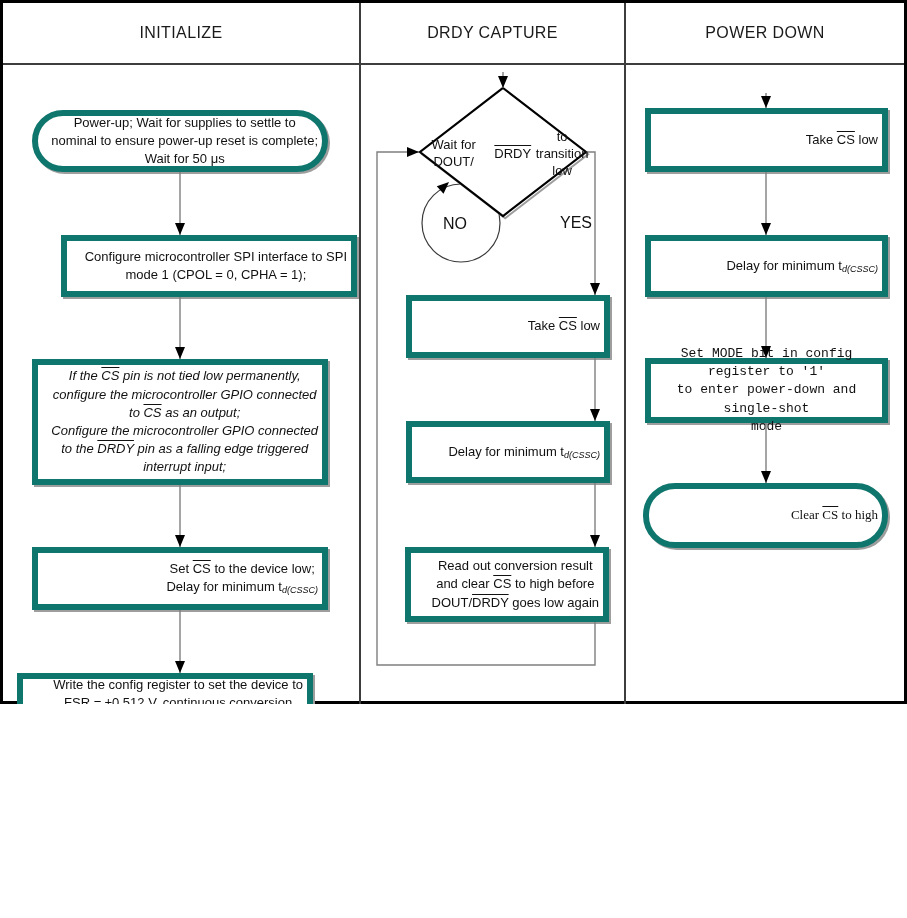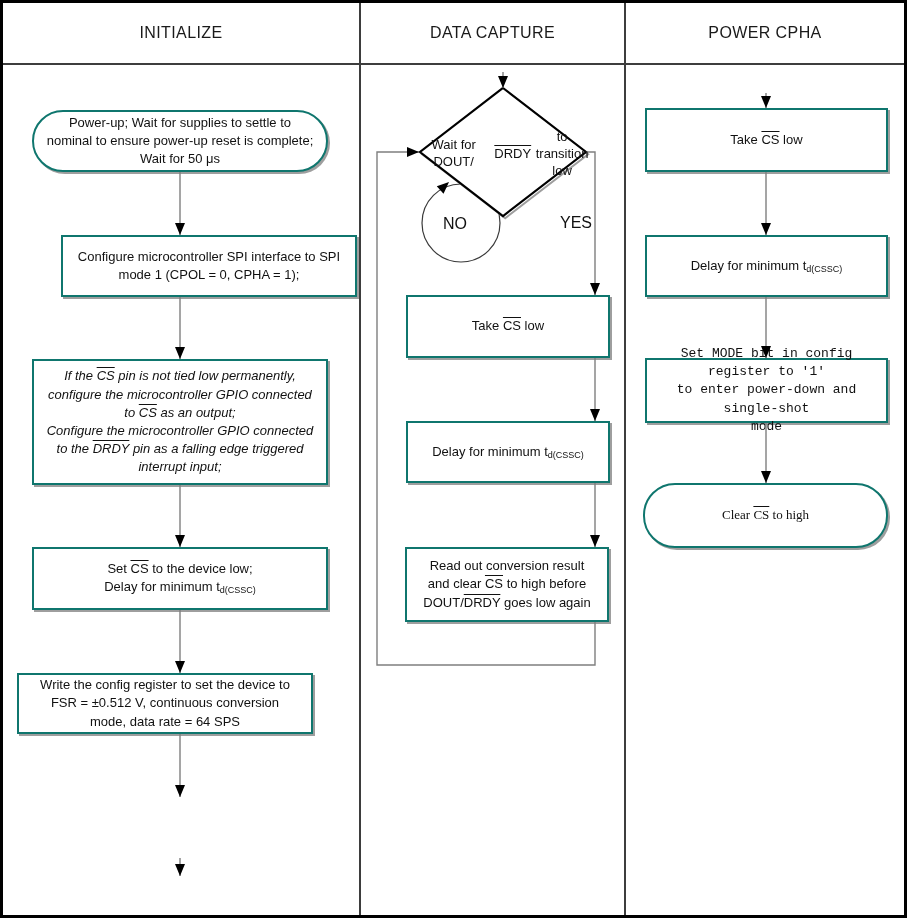--- a/index.html
+++ b/index.html
@@ -1,38 +1,38 @@
 <!DOCTYPE html>
 <html><head>
 <meta charset="utf-8">
 <style>
   html,body{margin:0;padding:0;background:#fff;}
   .canvas{
-    position:relative; width:907px; height:918px; box-sizing:border-box;
+    position:relative; width:907px; height:704px; box-sizing:border-box;
     background:#ffffff; border:3px solid #000;
     font-family:"Liberation Sans","DejaVu Sans",sans-serif; color:#111;
   }
   
   .vdiv{position:absolute; top:0; width:2px; height:912px; background:#3d3d3d;}
   #vdiv1{left:356px;} #vdiv2{left:621px;}
   .hrule{position:absolute; left:0; top:60px; width:901px; height:2px; background:#3d3d3d;}
   .hdr{position:absolute; top:0; height:60px; display:flex; align-items:center; justify-content:center;
        font-size:16px; letter-spacing:.4px; color:#1a1a1a;}
   #hdr0{left:0; width:356px;} #hdr1{left:358px; width:263px;} #hdr2{left:623px; width:278px;}
 
   
   .node{
     position:absolute; box-sizing:border-box; background:#fff;
-    border:2px solid #0f766e; box-shadow:2px 2px 0 #9e9e9e;
-    display:flex; align-items:center; justify-content:center; text-align:center;
+    border:6px solid #0f766e; box-shadow:2px 2px 0 #9e9e9e;
+    display:flex; align-items:center; justify-content:flex-end; text-align:center;
     font-size:13px; line-height:1.4; padding:16px 4px; z-index:3;
   }
   .stadium{border-radius:32px;}
   .ov{text-decoration:overline;}
-  .sub{font-size:9px; vertical-align:-2px; letter-spacing:0;}
+  .sub{font-size:9px; vertical-align:-2px; letter-spacing:0;font-style:italic;}
 
   
   #n-init-0{left:29px; top:107px; width:296px; height:62px; border-radius:31px;}
   #n-init-1{left:29px; top:232px; width:296px; height:62px;margin-left:29px;}
   #n-init-2{left:29px; top:356px; width:296px; height:126px;font-style:italic;}
   #n-init-3{left:29px; top:544px; width:296px; height:63px;}
   #n-init-4{left:14px; top:670px; width:296px; height:61px;}
   #n-init-5{left:29px; top:794px; width:296px; height:61px;}
   
   #n-cap-0{left:403px; top:292px; width:204px; height:63px;}
@@ -52,22 +52,22 @@
 
   .connector-layer{position:absolute; left:0; top:0; width:901px; height:912px; z-index:5; pointer-events:none;}
   .cline{stroke:#7f7f7f; stroke-width:1.4; fill:none;}
 </style>
 </head>
 <body>
 
 <div class="canvas">
 
   <div class="hdr" id="hdr0">INITIALIZE</div>
-  <div class="hdr" id="hdr1">DATA CAPTURE</div>
-  <div class="hdr" id="hdr2">POWER CPHA</div>
+  <div class="hdr" id="hdr1">DRDY CAPTURE</div>
+  <div class="hdr" id="hdr2">POWER DOWN</div>
   <div class="hrule"></div>
   <div class="vdiv" id="vdiv1"></div>
   <div class="vdiv" id="vdiv2"></div>
 
   <div class="node stadium" id="n-init-0">
       <span>Power-up; Wait for supplies to settle to<br>nominal to ensure power-up reset is complete;<br>Wait for 50 μs</span>
     </div>
   <div class="node" id="n-init-1">
       <span>Configure microcontroller SPI interface to SPI<br>mode 1 (CPOL = 0, CPHA = 1);</span>
     </div>

